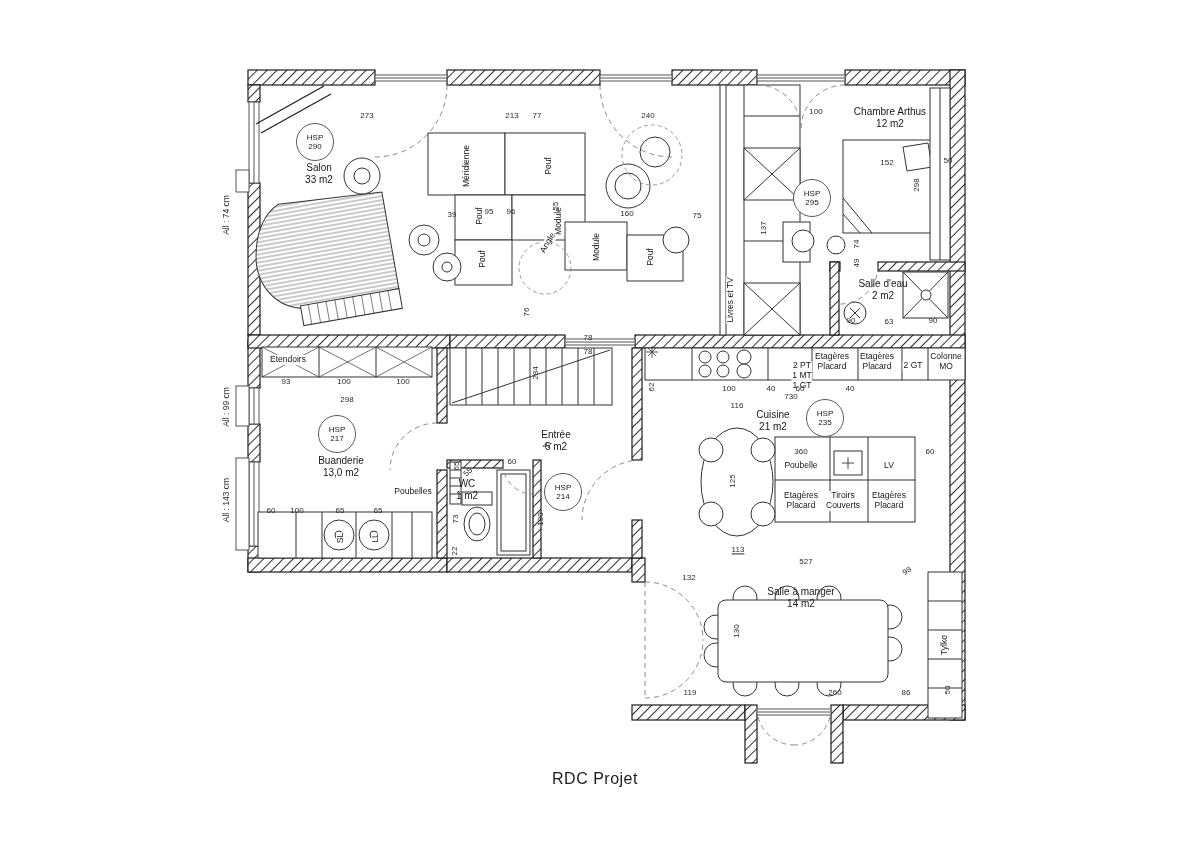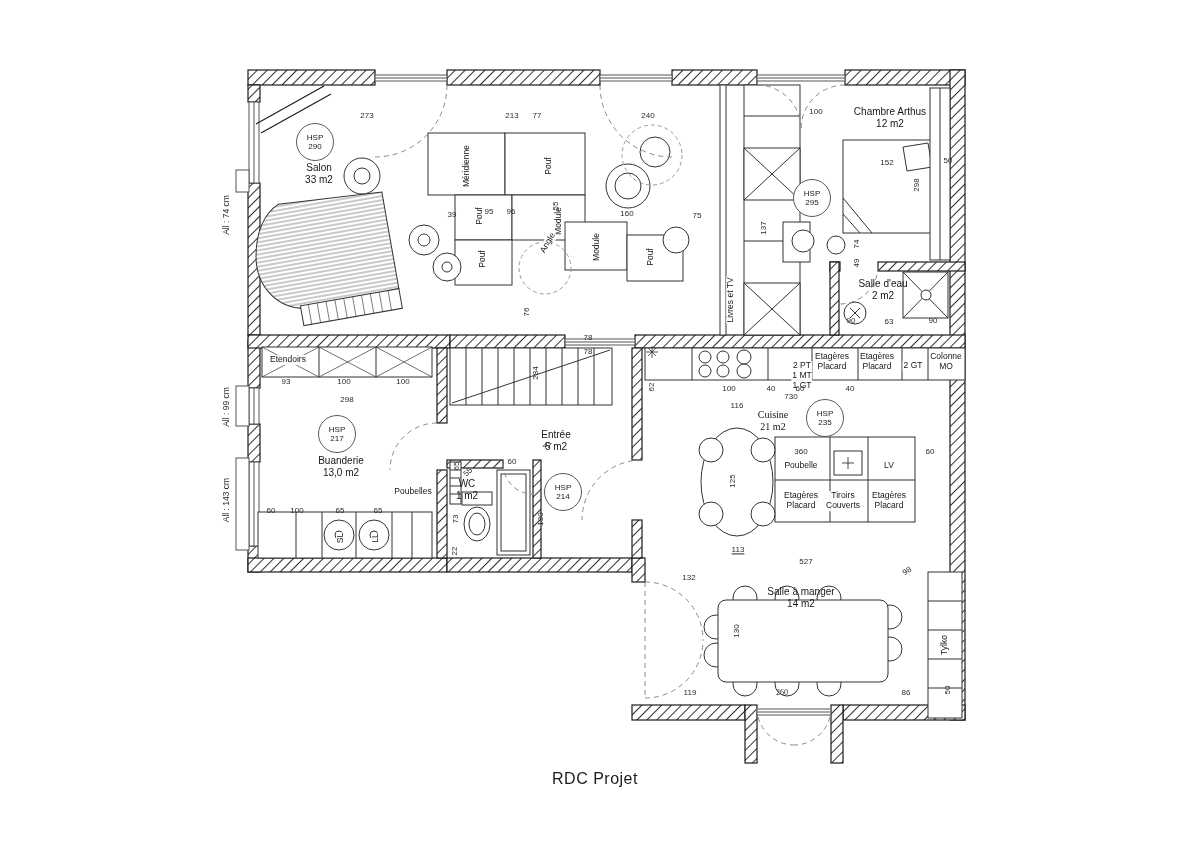--- a/index.html
+++ b/index.html
@@ -278,21 +278,21 @@
       <div class="lbl room" style="left: 890px; top: 117px; transform: translate(-50%, -50%);">Chambre Arthus
 12 m2</div>
       <div class="lbl room" style="left: 883px; top: 289px; transform: translate(-50%, -50%);">Salle d'eau
 2 m2</div>
       <div class="lbl room" style="left: 341px; top: 466px; transform: translate(-50%, -50%);">Buanderie
 13,0 m2</div>
       <div class="lbl room" style="left: 556px; top: 440px; transform: translate(-50%, -50%);">Entrée
 5 m2</div>
       <div class="lbl room" style="left: 467px; top: 489px; transform: translate(-50%, -50%);">WC
 1 m2</div>
-      <div class="lbl room" style="left: 773px; top: 420px; transform: translate(-50%, -50%); font-family: Liberation Serif, serif;">Cuisine
+      <div class="lbl room" style="left: 773px; top: 420px; transform: translate(-50%, -50%);">Cuisine
 21 m2</div>
       <div class="lbl room" style="left: 801px; top: 597px; transform: translate(-50%, -50%);">Salle à manger
 14 m2</div>
       <div class="lbl furn" style="left: 467px; top: 166px; transform: translate(-50%, -50%) rotate(-90deg);">Méridienne</div>
       <div class="lbl furn" style="left: 549px; top: 166px; transform: translate(-50%, -50%) rotate(-90deg);">Pouf</div>
       <div class="lbl furn" style="left: 480px; top: 216px; transform: translate(-50%, -50%) rotate(-90deg);">Pouf</div>
       <div class="lbl furn" style="left: 559px; top: 221px; transform: translate(-50%, -50%) rotate(-90deg);">Module</div>
       <div class="lbl furn" style="left: 548px; top: 243px; transform: translate(-50%, -50%) rotate(-60deg);">Angle</div>
       <div class="lbl furn" style="left: 483px; top: 259px; transform: translate(-50%, -50%) rotate(-90deg);">Pouf</div>
       <div class="lbl furn" style="left: 597px; top: 247px; transform: translate(-50%, -50%) rotate(-90deg);">Module</div>
@@ -358,21 +358,21 @@
       <div class="lbl dim" style="left: 737px; top: 406px; transform: translate(-50%, -50%);">116</div>
       <div class="lbl dim" style="left: 801px; top: 452px; transform: translate(-50%, -50%);">360</div>
       <div class="lbl dim" style="left: 930px; top: 452px; transform: translate(-50%, -50%);">60</div>
       <div class="lbl dim" style="left: 733px; top: 481px; transform: translate(-50%, -50%) rotate(-90deg);">125</div>
       <div class="lbl dim" style="left: 738px; top: 550px; transform: translate(-50%, -50%); text-decoration: underline;">113</div>
       <div class="lbl dim" style="left: 806px; top: 562px; transform: translate(-50%, -50%);">527</div>
       <div class="lbl dim" style="left: 689px; top: 578px; transform: translate(-50%, -50%);">132</div>
       <div class="lbl dim" style="left: 907px; top: 571px; transform: translate(-50%, -50%) rotate(-35deg);">98</div>
       <div class="lbl dim" style="left: 737px; top: 631px; transform: translate(-50%, -50%) rotate(-90deg);">130</div>
       <div class="lbl dim" style="left: 690px; top: 693px; transform: translate(-50%, -50%);">119</div>
-      <div class="lbl dim" style="left: 782px; top: 693px; transform: translate(-50%, -50%); font-family: Liberation Serif, serif;">260</div>
+      <div class="lbl dim" style="left: 835px; top: 693px; transform: translate(-50%, -50%);">260</div>
       <div class="lbl dim" style="left: 906px; top: 693px; transform: translate(-50%, -50%);">86</div>
       <div class="lbl dim" style="left: 948px; top: 690px; transform: translate(-50%, -50%) rotate(-90deg);">50</div>
       <div class="lbl dim" style="left: 271px; top: 511px; transform: translate(-50%, -50%);">60</div>
       <div class="lbl dim" style="left: 297px; top: 511px; transform: translate(-50%, -50%);">100</div>
       <div class="lbl dim" style="left: 340px; top: 511px; transform: translate(-50%, -50%);">65</div>
       <div class="lbl dim" style="left: 378px; top: 511px; transform: translate(-50%, -50%);">65</div>
       <div class="lbl dim" style="left: 456px; top: 519px; transform: translate(-50%, -50%) rotate(-90deg);">73</div>
       <div class="lbl dim" style="left: 541px; top: 519px; transform: translate(-50%, -50%) rotate(-90deg);">130</div>
       <div class="lbl dim" style="left: 455px; top: 551px; transform: translate(-50%, -50%) rotate(-90deg);">22</div>
       <div class="lbl dim" style="left: 512px; top: 462px; transform: translate(-50%, -50%);">60</div>

